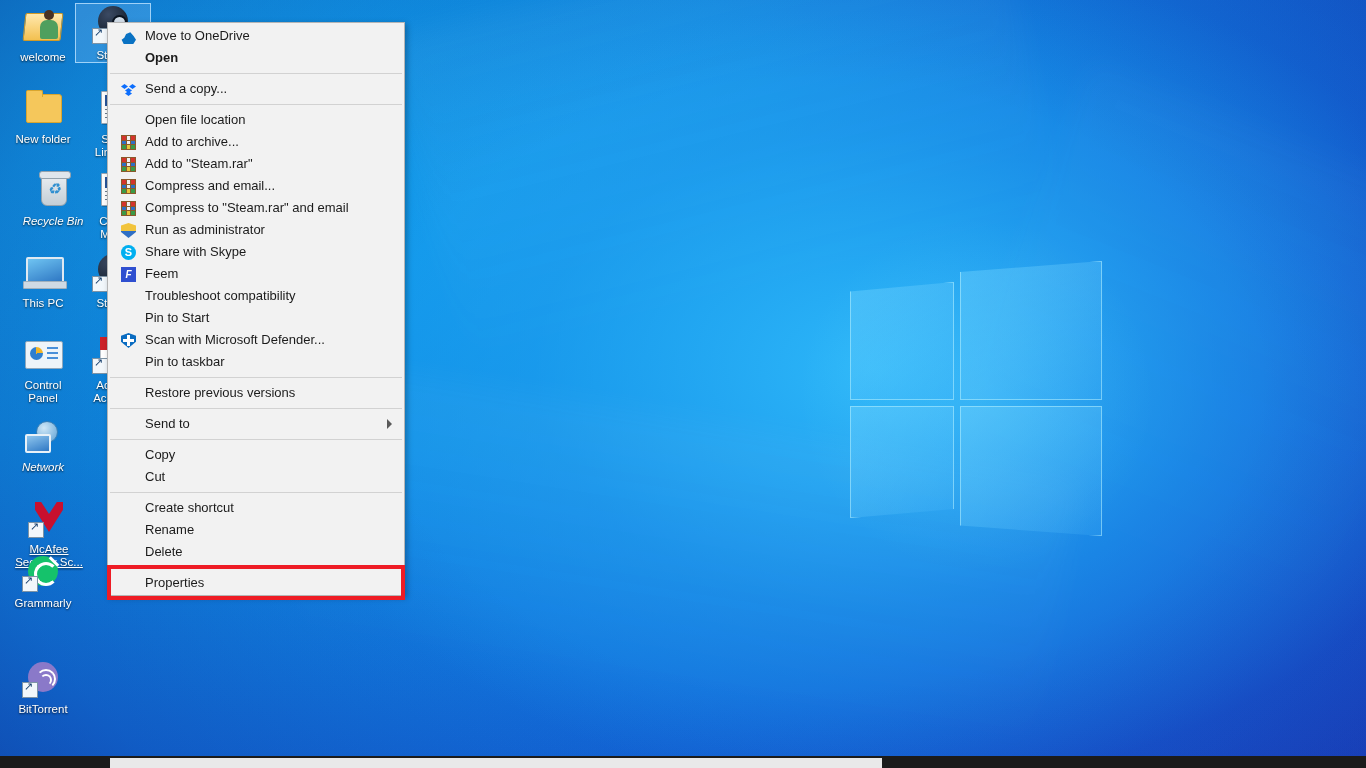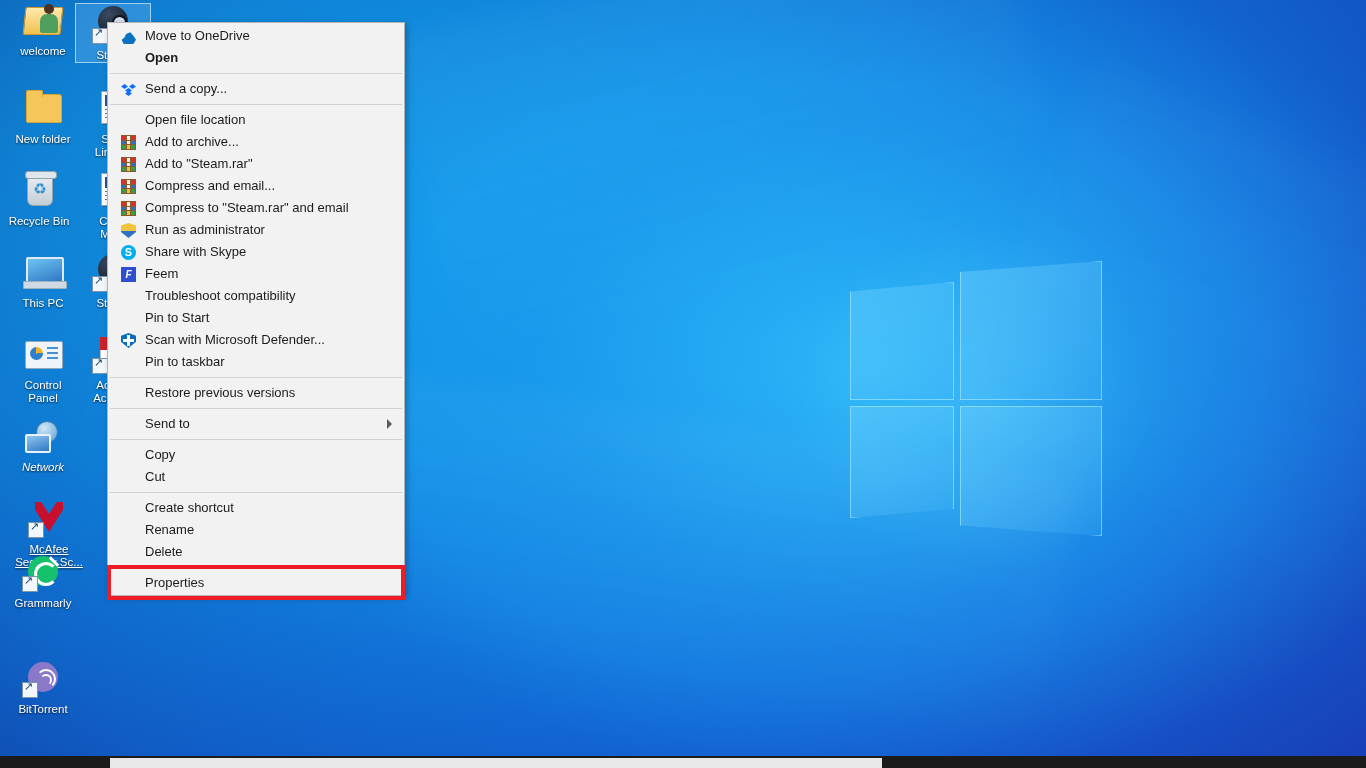--- a/index.html
+++ b/index.html
@@ -243,34 +243,34 @@
   <div class="wlogo">
     <div class="wlogo-glow"></div>
     <div class="pane tl"></div>
     <div class="pane tr"></div>
     <div class="pane bl"></div>
     <div class="pane br"></div>
   </div>
   <div class="wp-vignette"></div>
 
   <div class="icon-grid" id="icon-grid">
-      <div class="dicon" style="left: 6px; top: 0;">
+      <div class="dicon" style="left: 6px; top: 6px;">
         <div class="glyph">
           <span class="ic-folder-open"></span>
           <span class="ic-person"></span>
         </div>
         <span class="label">welcome</span>
       </div>
       <div class="dicon" style="left: 6px; top: 88px;">
         <div class="glyph">
           <span class="ic-folder"></span>
         </div>
         <span class="label">New folder</span>
       </div>
-      <div class="dicon" style="left: 2px; top: 170px;">
+      <div class="dicon" style="left: 16px; top: 170px; font-style: italic;">
         <div class="glyph">
           <span class="ic-bin"></span>
         </div>
         <span class="label">Recycle Bin</span>
       </div>
       <div class="dicon" style="left: 6px; top: 252px;">
         <div class="glyph">
           <span class="ic-pc"></span>
         </div>
         <span class="label">This PC</span>

